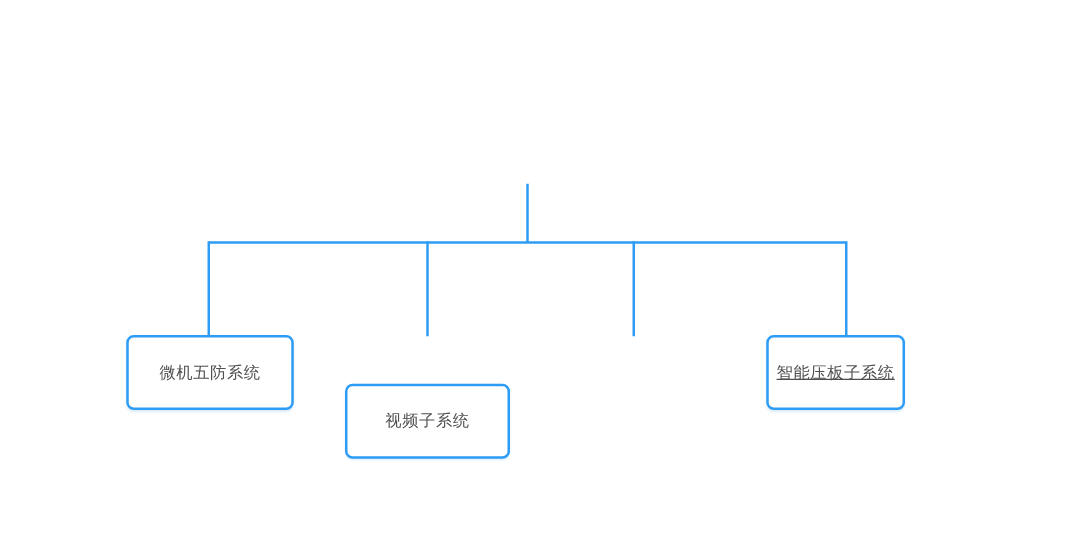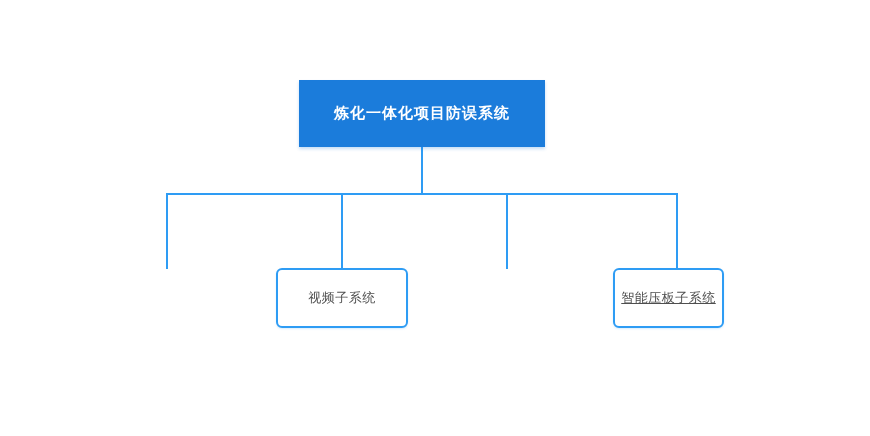--- a/index.html
+++ b/index.html
@@ -55,45 +55,45 @@
     height:60px;
     background:#ffffff;
     border:2px solid var(--child-border);
     border-radius:6px;
     color:var(--child-text);
     font-size:13px;
     letter-spacing:0.5px;
     box-shadow:0 1px 2px rgba(46,156,244,0.18);
   }
   .child-0{left:101px;width:134px;}
-  .child-1{left:276px;width:132px;}
+  .child-1{left:276px;width:132px;margin-top:39px;}
   .child-2{left:443px;width:130px;}
   .child-3{left:613px;width:111px;text-decoration:underline;}
 </style>
 </head>
 <body>
 
 <div class="canvas">
 
   <svg class="connectors" viewBox="0 0 870 436" xmlns="http://www.w3.org/2000/svg">
 
     <line x1="422" y1="147" x2="422" y2="194" stroke="#2e9cf4"></line>
 
     <line x1="167" y1="194" x2="677" y2="194" stroke="#2e9cf4"></line>
 
     <line x1="167" y1="193" x2="167" y2="269" stroke="#2e9cf4"></line>
     <line x1="342" y1="193" x2="342" y2="269" stroke="#2e9cf4"></line>
     <line x1="507" y1="193" x2="507" y2="269" stroke="#2e9cf4"></line>
     <line x1="677" y1="193" x2="677" y2="269" stroke="#2e9cf4"></line>
   </svg>
 
-  <div class="node node-root">
-    <span>炼化一体化项目防误系统</span>
+
+  <div class="node node-child child-0">
+    <span>微机五防系统</span>
   </div>
-
 
   <div class="node node-child child-1">
     <span>视频子系统</span>
   </div>
 
 
   <div class="node node-child child-3">
     <span>智能压板子系统</span>
   </div>
 

